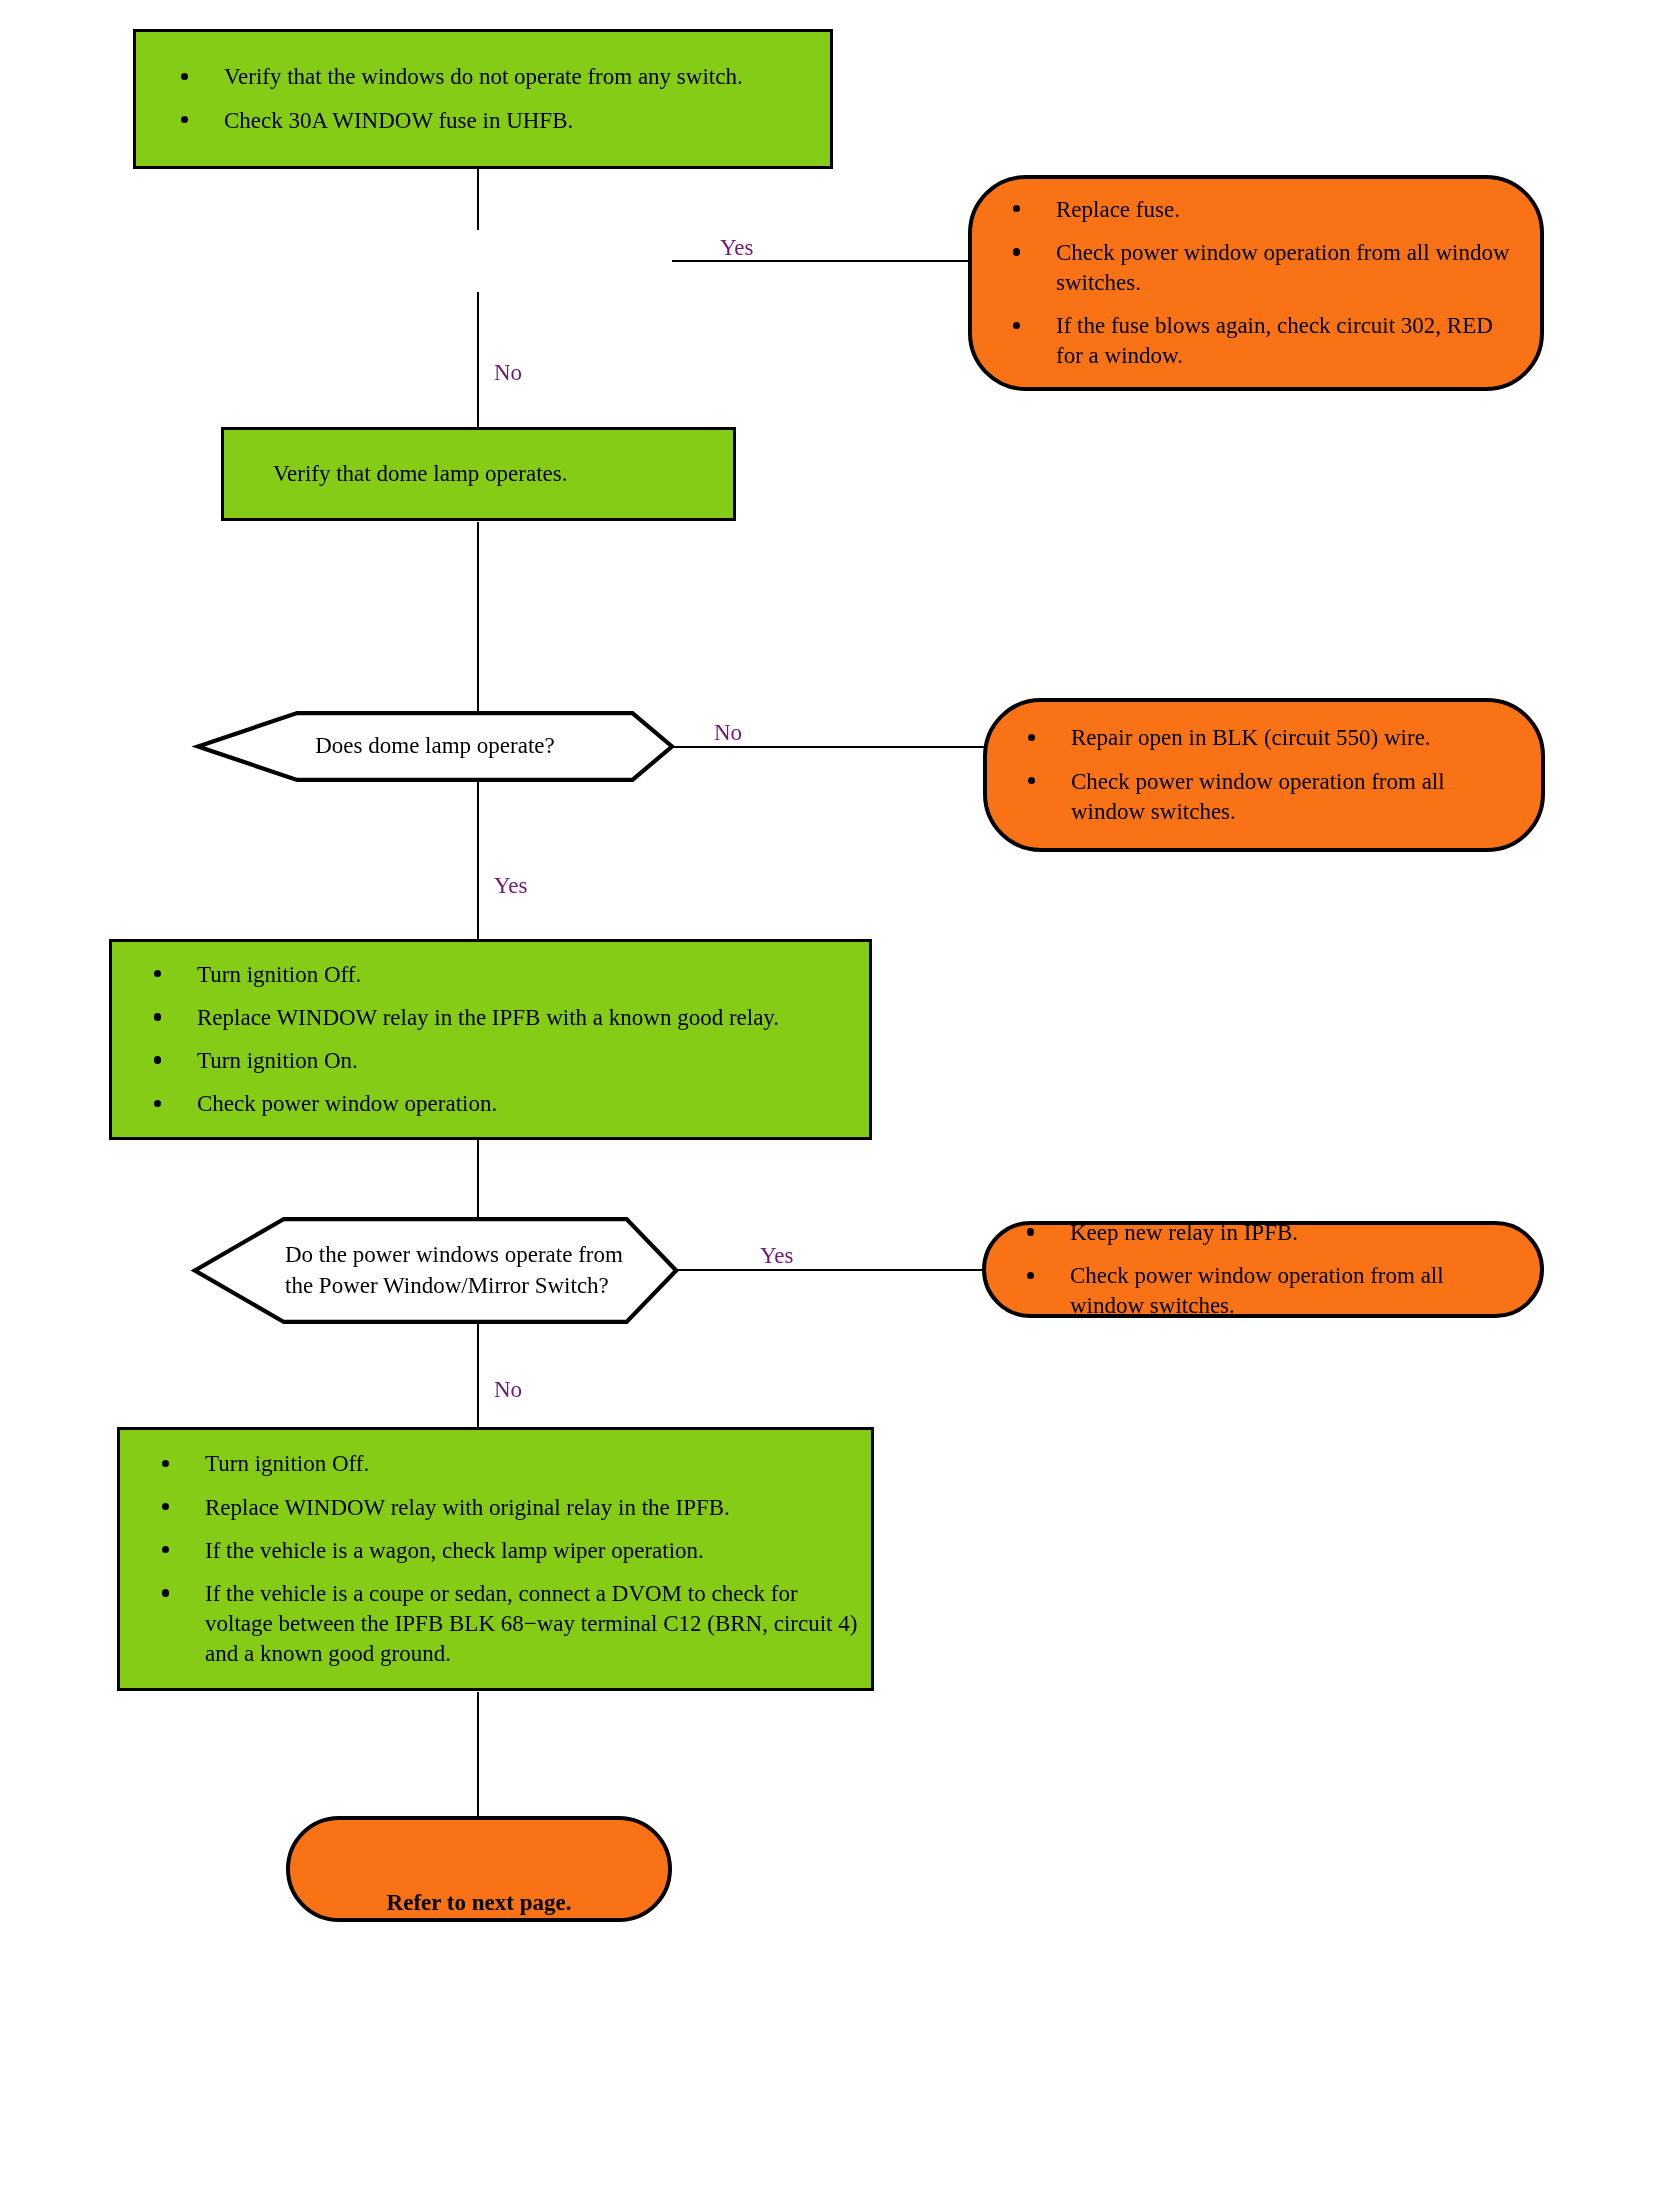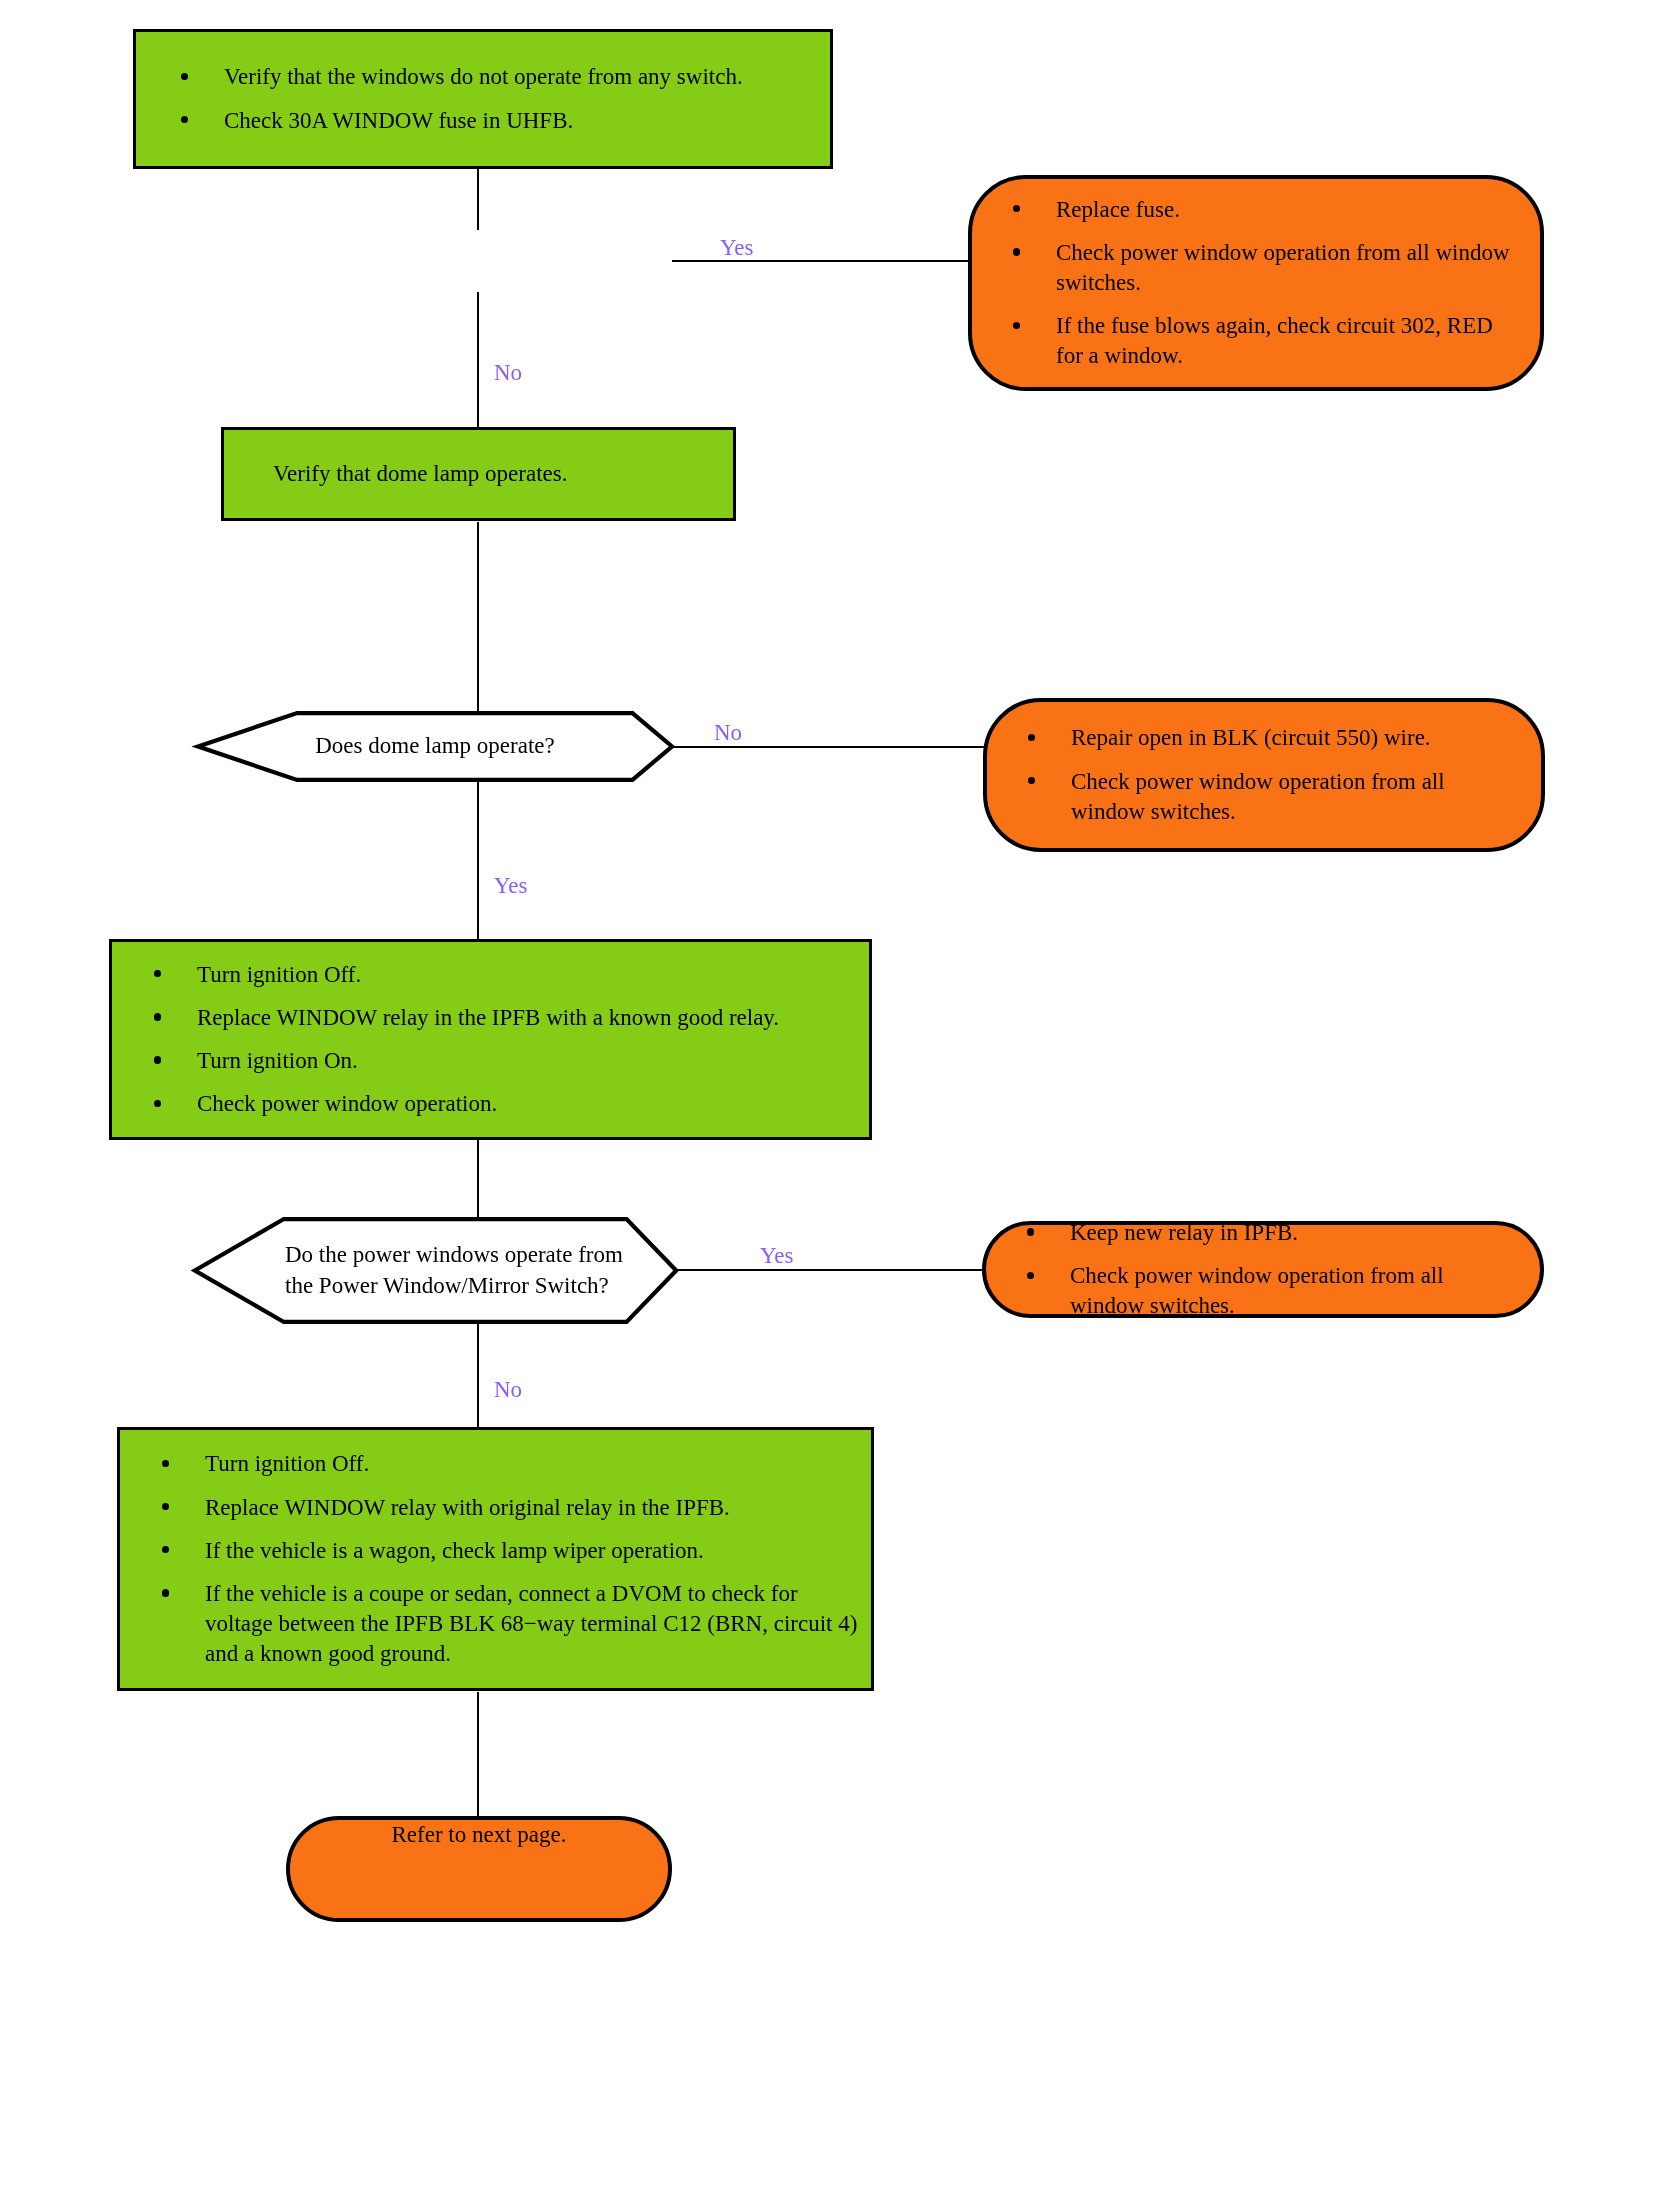--- a/index.html
+++ b/index.html
@@ -96,21 +96,22 @@
     position: absolute;
     box-sizing: border-box;
     border: 4.9px solid #000;
     background: #f97316;
     display: flex;
     flex-direction: column;
     justify-content: center;
   }
   .terminator.single {
     align-items: center;
-    justify-content: flex-start;
+    justify-content: flex-end;
+    font-weight: bold;
   }
   .terminator.single .plain-line {
     padding-left: 0;
     text-align: center;
   }
 
   
   .vline {
     position: absolute;
     width: 1.8px;
@@ -118,21 +119,21 @@
   }
   .hline {
     position: absolute;
     height: 1.8px;
     background: #000;
   }
   .edge-label {
     position: absolute;
     font-size: 23px;
     line-height: 1;
-    color: #8b5cf6;
+    color: #701a75;
     white-space: nowrap;
   }
 </style>
 </head>
 <body>
 
 <div id="page">
 
   <div class="process-box" style="left:133px; top:29px; width:700px; height:140px;">
     <ul class="bullets" style="padding:0 27px;">

